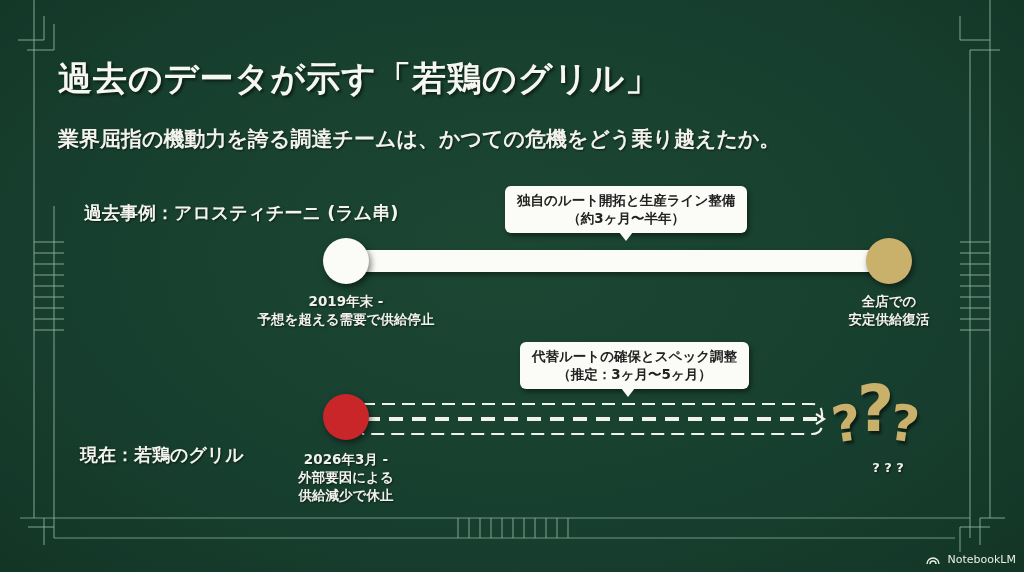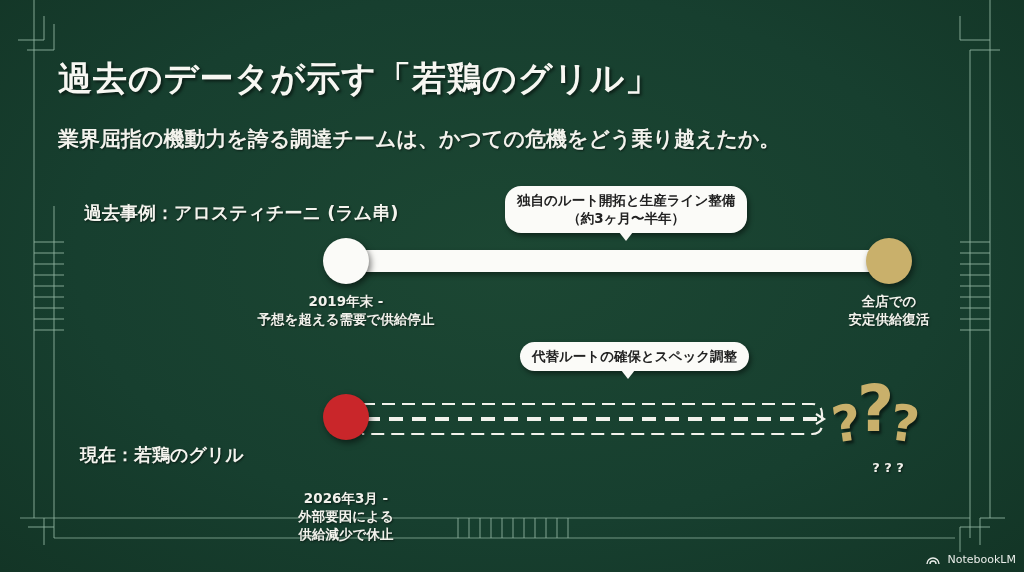--- a/index.html
+++ b/index.html
@@ -31,21 +31,21 @@
     text-shadow: 1px 1px 2px rgba(0,0,0,0.55);
     white-space: nowrap;
   }
   .row-label {
     position: absolute; font-size: 18px; font-weight: bold;
     color: #f4f4ee; text-shadow: 1px 1px 2px rgba(0,0,0,0.55);
     white-space: nowrap;
   }
   .bubble {
     position: absolute; background: #fbfbf8; color: #222;
-    border-radius: 16px; padding: 5px 12px 6px;
+    border-radius: 6px; padding: 5px 12px 6px;
     font-size: 13.5px; font-weight: bold; line-height: 18px;
     text-align: center; white-space: nowrap;
     box-shadow: 2px 3px 5px rgba(0,0,0,0.45);
   }
   .bubble::after {
     content: ""; position: absolute; bottom: -8px; left: var(--tip, 50%);
     margin-left: -7px;
     border-left: 7px solid transparent; border-right: 7px solid transparent;
     border-top: 9px solid #fbfbf8;
   }
@@ -169,31 +169,32 @@
 </div>
 <div class="caption" style="left:889px; top:292px;">
   <div>全店での</div>
   <div>安定供給復活</div>
 </div>
 
 <div class="row-label" style="left:80px; top:407px;margin-top:36px;">現在：若鶏のグリル</div>
 
 <div class="bubble" style="left:520px; top:342px; --tip:47%;">
   <div>代替ルートの確保とスペック調整</div>
+  <div>（推定：3ヶ月〜5ヶ月）</div>
 </div>
 
 <svg class="dash-svg" width="470" height="46" viewBox="0 0 470 46">
   <path d="M 2 8 L 452 8 Q 462 8 462 18 L 462 28 Q 462 38 452 38 L 2 38" fill="none" stroke="#f2f2ec" stroke-width="2.2" stroke-dasharray="13 7"></path>
   <line x1="6" y1="23" x2="458" y2="23" stroke="#f2f2ec" stroke-width="4" stroke-dasharray="14 9"></line>
   <path d="M 456 18 L 464 23 L 456 28" fill="none" stroke="#f2f2ec" stroke-width="2.2"></path>
 </svg>
 
 <div class="dot red"></div>
 
-<div class="caption" style="left:346px; top:450px;margin-top:39px;">
+<div class="caption" style="left:346px; top:450px;">
   <div>2026年3月 -</div>
   <div>外部要因による</div>
   <div>供給減少で休止</div>
 </div>
 
 <div class="qmarks">
   <span class="q1">?</span><span class="q2">?</span><span class="q3">?</span>
 </div>
 <div class="caption" style="left:888px; top:459px; font-size:13px;">? ? ?</div>
 

